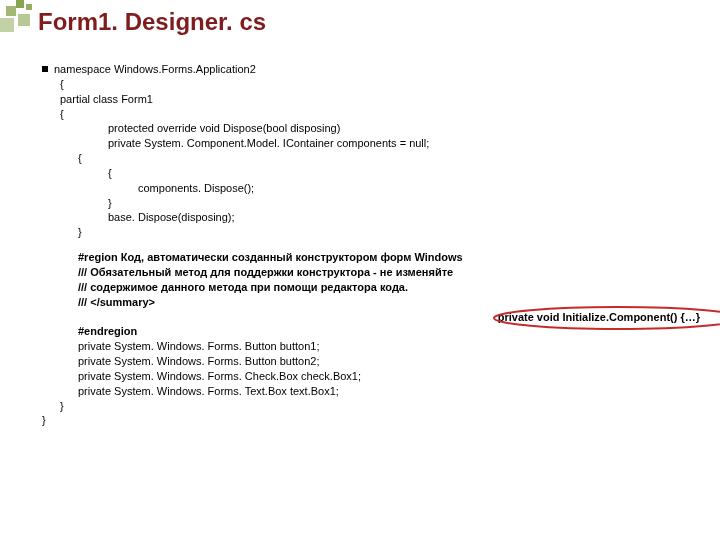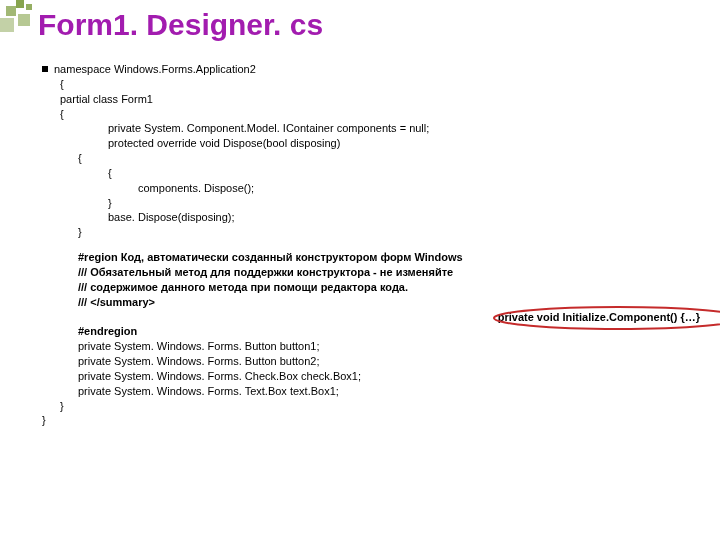--- a/index.html
+++ b/index.html
@@ -21,23 +21,23 @@
   }
   .deco .sq {
     position: absolute;
     background: #7a9a3b;
   }
   .title {
     position: absolute;
     top: 8px;
     left: 38px;
     font-family: Arial, sans-serif;
-    font-size: 30px;
+    font-size: 24px;
     font-weight: bold;
-    color: #a21caf;
+    color: #7f1d1d;
   }
   .content {
     position: absolute;
     top: 62px;
     left: 42px;
     right: 20px;
     line-height: 1.35;
     font-size: 11px;
   }
   .bullet-dot {
@@ -77,22 +77,22 @@
   <div class="sq" style="left:26px; top:4px; width:6px; height:6px; opacity:0.8;"></div>
 </div>
 
 <div class="title">Form1. Designer. cs</div>
 
 <div class="content">
   <div><span class="bullet-dot"></span><span>namespace Windows.Forms.Application2</span></div>
   <div class="ind1">{</div>
   <div class="ind1">partial class Form1</div>
   <div class="ind1">{</div>
+  <div class="ind3">protected override void Dispose(bool disposing)</div>
   <div class="ind3">private System. Component.Model. IContainer components = null;</div>
-  <div class="ind3">protected override void Dispose(bool disposing)</div>
   <div class="ind2">{</div>
   <div class="ind3">{</div>
   <div class="ind4">components. Dispose();</div>
   <div class="ind3">}</div>
   <div class="ind3">base. Dispose(disposing);</div>
   <div class="ind2">}</div>
 
   <div class="spacer"></div>
 
   <div class="ind2 bold">#region Код, автоматически созданный конструктором форм Windows</div>

